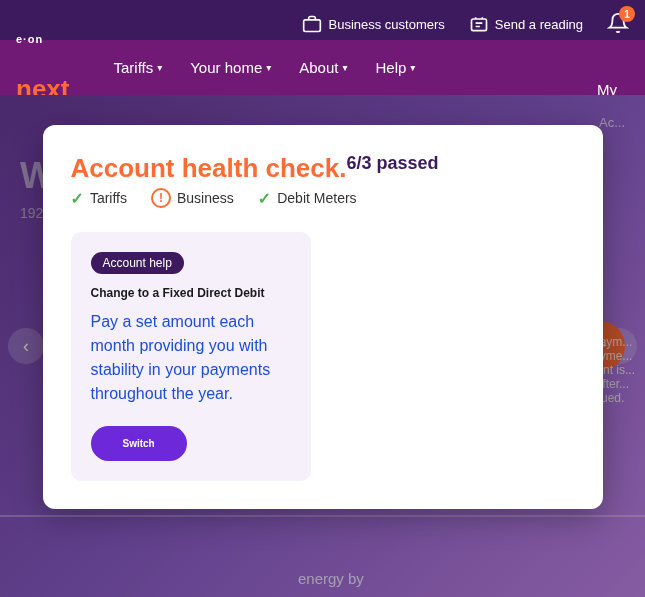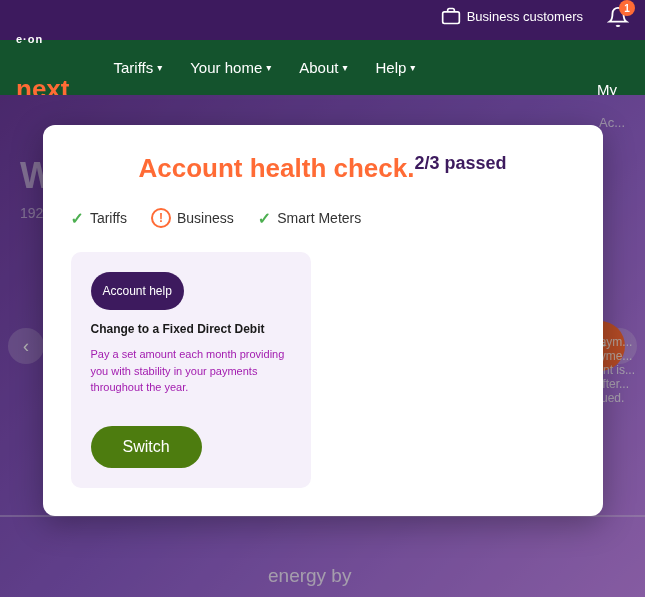--- a/index.html
+++ b/index.html
@@ -10,41 +10,41 @@
       overflow: hidden;
       position: relative;
     }
 
     
     .utility-bar {
       background: #3d1a5e;
       color: white;
       display: flex;
       justify-content: flex-end;
-      align-items: flex-start;
+      align-items: flex-end;
       padding: 6px 16px;
       gap: 24px;
       height: 40px;
     }
     .utility-item {
       display: flex;
       align-items: center;
       gap: 6px;
       font-size: 13px;
       color: white;
       cursor: pointer;
     }
     .utility-icon {
       width: 20px;
       height: 20px;
     }
 
     
     .nav-bar {
-      background: #14532d;
+      background: #701a75;
       display: flex;
       align-items: center;
       padding: 8px 16px;
       height: 55px;
       gap: 0;
     }
     .logo {
       margin-right: 32px;
       display: flex;
       flex-direction: column;
@@ -171,23 +171,23 @@
       background: white;
       border-radius: 12px;
       padding: 28px 28px 28px 28px;
       width: 560px;
       box-shadow: 0 8px 32px rgba(0,0,0,0.3);
       position: relative;
     }
 
     .health-header {
       display: flex;
-      justify-content: center;
+      justify-content: flex-start;
       align-items: flex-start;
-      margin-bottom: 24px;
+      margin-bottom: 4px;
     }
 
     .health-title {
       font-size: 26px;
       font-weight: bold;
       color: #ff6b35;
     }
 
     .health-score {
       font-size: 18px;
@@ -234,67 +234,67 @@
       background: #f5f0fa;
       border-radius: 10px;
       padding: 20px;
       width: 240px;
     }
 
     .account-help-badge {
       background: #3d1a5e;
       color: white;
       font-size: 12px;
-      padding: 12px 12px;
+      padding: 4px 12px;
       border-radius: 20px;
       display: inline-block;
       margin-bottom: 12px;
     }
 
     .recommend-title {
       font-size: 12px;
       font-weight: bold;
       color: #1a1a1a;
       margin-bottom: 10px;
     }
 
     .recommend-desc {
-      font-size: 11px;
-      color: #a21caf;
+      font-size: 16px;
+      color: #1d4ed8;
       line-height: 1.5;
-      margin-bottom: 30px;
+      margin-bottom: 20px;
     }
 
     .switch-btn {
-      background: #4d7c0f;
+      background: #6d28d9;
       color: white;
       border: none;
       border-radius: 24px;
       padding: 12px 32px;
-      font-size: 16px;
-      font-weight: normal;
+      font-size: 10px;
+      font-weight: bold;
       cursor: pointer;
     }
 
     
     .divider-line {
       position: absolute;
       bottom: 80px;
       left: 0;
       right: 0;
       height: 2px;
       background: rgba(255,255,255,0.3);
     }
 
     .bottom-text {
       position: absolute;
       bottom: 10px;
-      left: 268px;
-      color: white;
-      font-size: 19px;
+      left: 298px;
+      color: white;
+      font-size: 15px;
       opacity: 0.8;
     }
 
     .notification-badge {
       position: relative;
       display: inline-flex;
       align-items: center;
     }
     .notif-num {
       position: absolute;
@@ -316,20 +316,28 @@
 <body>
 
 <div class="utility-bar">
   <div class="utility-item">
     <svg class="utility-icon" viewBox="0 0 24 24" fill="none" stroke="white" stroke-width="2">
       <rect x="2" y="7" width="20" height="14" rx="2"></rect>
       <path d="M16 7V5a2 2 0 0 0-2-2h-4a2 2 0 0 0-2 2v2"></path>
     </svg>
     <span>Business customers</span>
   </div>
+  <div class="utility-item">
+    <svg class="utility-icon" viewBox="0 0 24 24" fill="none" stroke="white" stroke-width="2">
+      <rect x="3" y="6" width="18" height="14" rx="2"></rect>
+      <path d="M8 6V4M16 6V4"></path>
+      <path d="M8 11h8M8 15h5"></path>
+    </svg>
+    <span>Send a reading</span>
+  </div>
   <div class="notification-badge">
     <svg width="22" height="22" viewBox="0 0 24 24" fill="none" stroke="white" stroke-width="2">
       <path d="M18 8A6 6 0 0 0 6 8c0 7-3 9-3 9h18s-3-2-3-9"></path>
       <path d="M13.73 21a2 2 0 0 1-3.46 0"></path>
     </svg>
     <span class="notif-num">1</span>
   </div>
 </div>
 
 <div class="nav-bar">
@@ -388,38 +396,38 @@
 
   <div class="divider-line"></div>
 
   <div class="bottom-text">energy by</div>
 
   <div class="modal-overlay">
     <div class="health-card">
 
       <div class="health-header">
         <h2 class="health-title">Account health check.</h2>
-        <span class="health-score">2/3 passed</span>
+        <span class="health-score">6/3 passed</span>
       </div>
 
       <div class="health-checks">
 
         <div class="check-item">
           <span class="check-icon-pass">✓</span>
           <span>Tariffs</span>
         </div>
 
         <div class="check-item">
           <div class="check-icon-warn">!</div>
           <span>Business</span>
         </div>
 
         <div class="check-item">
           <span class="check-icon-pass">✓</span>
-          <span>Smart Meters</span>
+          <span>Debit Meters</span>
         </div>
       </div>
 
       <div class="recommend-card">
         <div class="account-help-badge">Account help</div>
         <h3 class="recommend-title">Change to a Fixed Direct Debit</h3>
         <p class="recommend-desc">Pay a set amount each month providing you with stability in your payments throughout the year.</p>
         <button class="switch-btn">Switch</button>
       </div>
 

